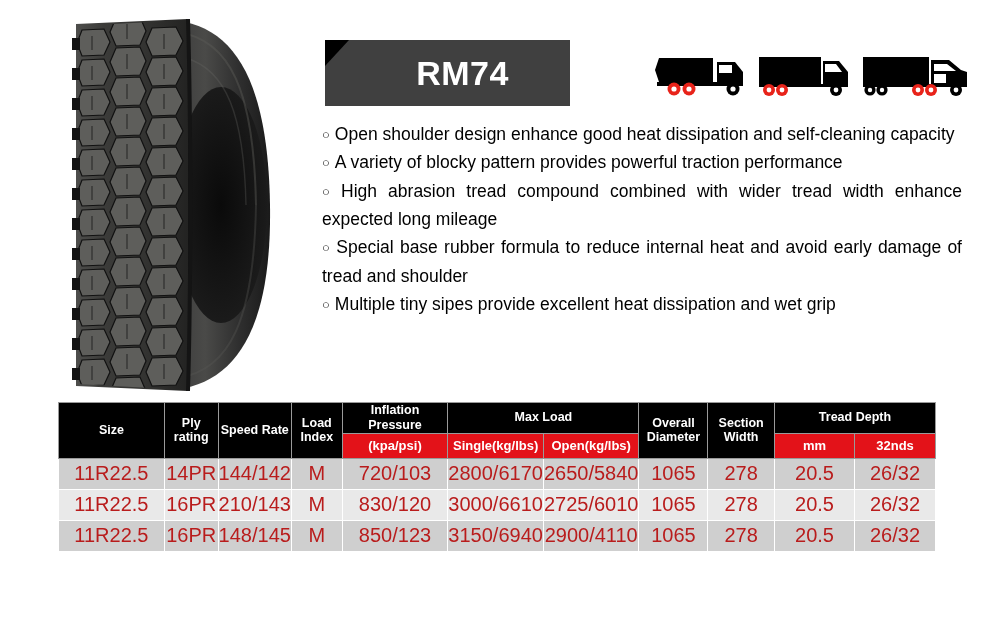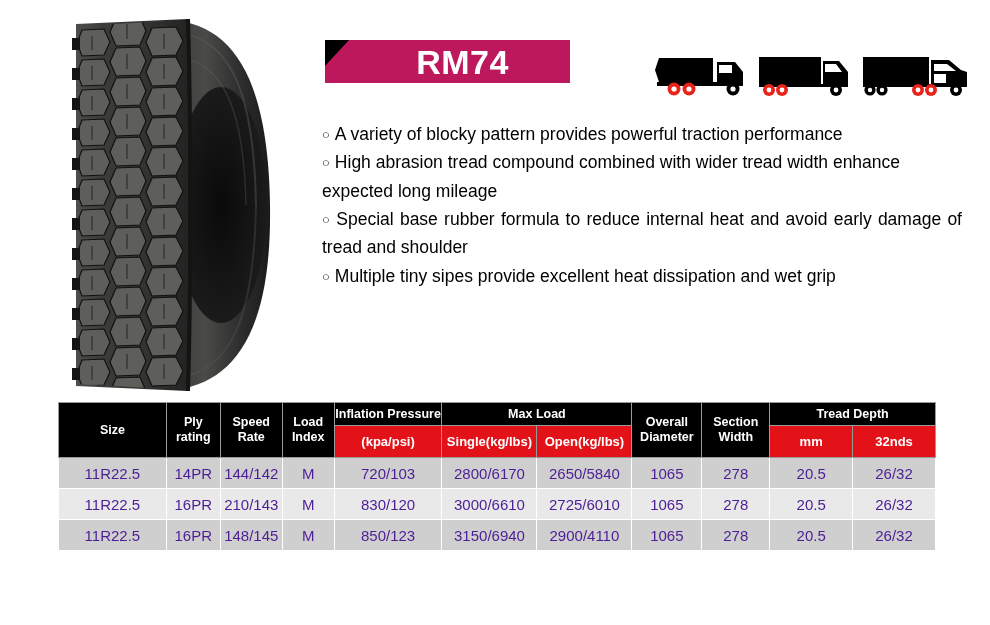--- a/index.html
+++ b/index.html
@@ -10,22 +10,22 @@
     overflow:hidden;
   }
   #page { position:relative; width:990px; height:625px; background:#fff; }
 
   
   .tire-photo { position:absolute; left:58px; top:18px; width:250px; height:375px; overflow:hidden; }
   .tire-photo svg { display:block; width:100%; height:100%; }
 
   
   .banner {
-    position:absolute; left:325px; top:40px; width:245px; height:43px;
-    background:#be185d;
+    position:absolute; left:325px; top:40px; width:245px; height:66px;
+    background:#404040;
     display:flex; align-items:center; justify-content:center;padding-left:12px;
   }
   .banner-notch {
     position:absolute; left:0; top:0; width:24px; height:26px;
     background:#000000;
     clip-path:polygon(0 0, 100% 0, 0 100%);
   }
   .banner-title {
     color:#ffffff; font-size:34px; font-weight:bold; letter-spacing:0.5px;
     line-height:1; padding-left:18px;
@@ -61,21 +61,21 @@
   .spec-table thead th {
     background:#000000; color:#ffffff;
     font-size:12.5px; font-weight:bold; line-height:1.18;
   }
   .spec-table thead th.sub {
     background:#E31219; color:#ffffff; font-size:13px; height:25px;
   }
   .spec-table thead th.tall { height:55px; }
   .spec-table thead th.grp { height:18px; }
   .spec-table tbody td {
-    height:31px; font-size:15px; color:#4c1d95; background:#cfcfcf;
+    height:31px; font-size:20px; color:#b91c1c; background:#cfcfcf;
     border-color:#ffffff;
   }
   .spec-table tbody tr:nth-child(2) td { background:#e9e9e9; }
 </style>
 </head>
 <body>
 
 <div id="page">
 
   <div class="tire-photo">
@@ -232,20 +232,21 @@
       <circle cx="55" cy="42" r="6" fill="#E8231A"></circle>
       <circle cx="55" cy="42" r="2.4" fill="#fff"></circle>
       <circle cx="68" cy="42" r="6" fill="#E8231A"></circle>
       <circle cx="68" cy="42" r="2.4" fill="#fff"></circle>
       <circle cx="93" cy="42" r="6" fill="#000"></circle>
       <circle cx="93" cy="42" r="2.4" fill="#fff"></circle>
     </svg>
   </div>
 
   <div class="features">
+    <p class="feature"><span class="mk">○</span><span>Open shoulder design enhance good heat dissipation and self-cleaning capacity</span></p>
     <p class="feature"><span class="mk">○</span><span>A variety of blocky pattern provides powerful traction performance</span></p>
     <p class="feature"><span class="mk">○</span><span>High abrasion tread compound combined with wider tread width enhance expected long mileage</span></p>
     <p class="feature"><span class="mk">○</span><span>Special base rubber formula to reduce internal heat and avoid early damage of tread and shoulder</span></p>
     <p class="feature"><span class="mk">○</span><span>Multiple tiny sipes provide excellent heat dissipation and wet grip</span></p>
   </div>
 
   <table class="spec-table">
     <thead>
       <tr>
         <th class="tall" rowspan="2" style="width:108px">Size</th>

